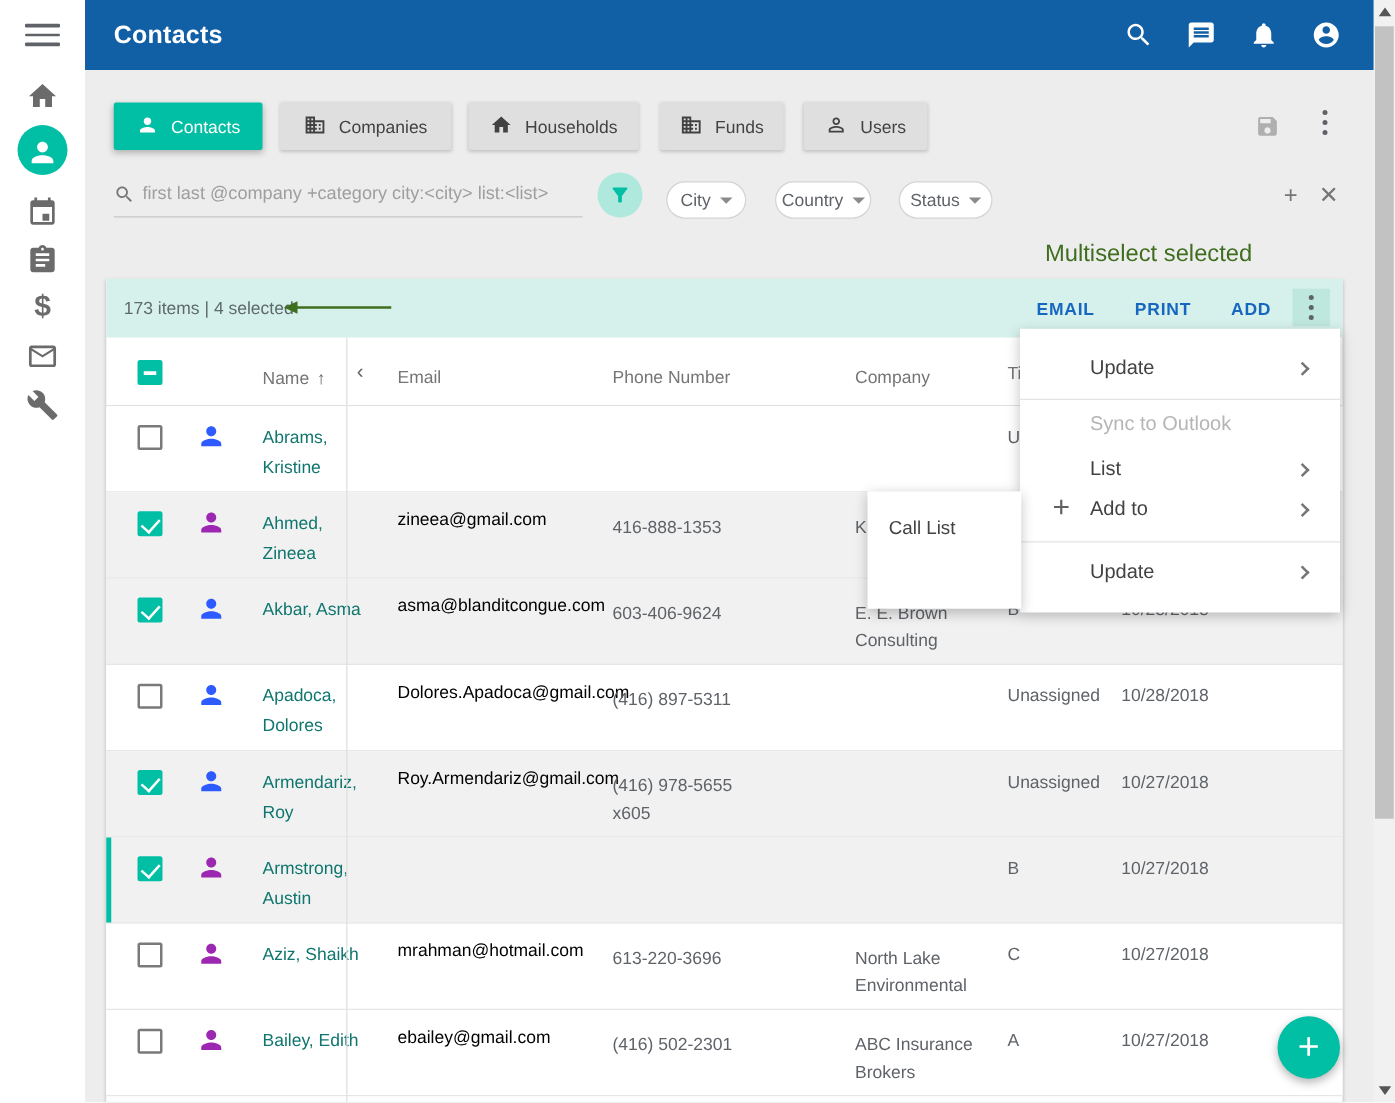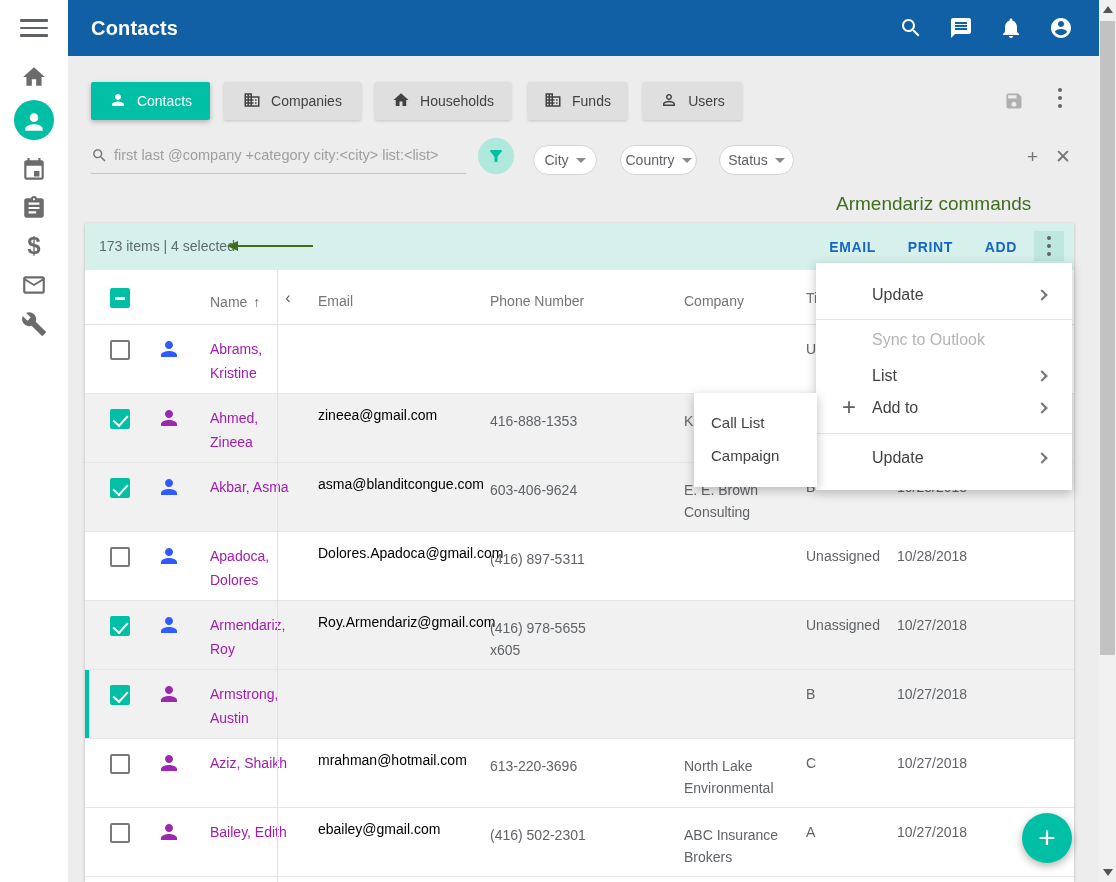--- a/index.html
+++ b/index.html
@@ -74,21 +74,21 @@
   .row { position:absolute; left:0; width:100%; height:69px; border-bottom:1px solid #E6E6E6; background:#fff; }
   .row.selected { background:#F1F1F1; }
   .row.focused::before { content:""; position:absolute; left:0; top:0; width:4px; height:100%; background:#00BFA5; }
   .cb { width:20px; height:20px; border-radius:2px; border:2px solid #7a7a7a; background:#fff; position:relative; padding:0; }
   .cb.checked, .cb.indeterminate { background:#00BFA5; border-color:#00BFA5; }
   .cb.checked::after { content:""; position:absolute; left:4px; top:1px; width:7px; height:12px;
                        border:solid #fff; border-width:0 2.5px 2.5px 0; transform:rotate(42deg); }
   .cb.indeterminate::after { content:""; position:absolute; left:3px; top:7px; width:10px; height:2.5px; background:#fff; }
   .avatar svg { width:24px; height:24px; }
   .av-blue { fill:#2E5BFF; } .av-purple { fill:#9C27B0; }
-  .name-link { color:#a21caf; font-size:14px; text-decoration:none; }
+  .name-link { color:#0f766e; font-size:14px; text-decoration:none; }
   .email-txt { color:#000000; font-size:14px; }
   .plain-txt { color:#5f6368; font-size:14px; }
   
   .menu { position:absolute; left:816px; top:263px; width:256px; background:#fff; z-index:50;
           box-shadow:0 3px 10px rgba(0,0,0,.25); padding:8px 0; }
   .menu-item { position:relative; padding-left:56px; font-size:16px; color:#424242; display:flex; align-items:center; }
   .mi-lg { height:48px; } .mi-md { height:40px; } .mi-sm { height:32px; }
   .menu-item.disabled { color:#B5B5B5; }
   .menu-div { height:1px; background:#E4E4E4; }
   .menu-div.gap { margin-top:9px; }
@@ -244,21 +244,21 @@
     </button>
     <button class="chip" style="left:651px;width:75px">
       <span>Status</span>
       <span class="caret"></span>
     </button>
 
     <button class="icon-btn plus-x" style="left:959px;top:92px">+</button>
     <button class="icon-btn plus-x" style="left:987px;top:92px">✕</button>
   </main>
 
-  <div class="annotation ann-multi">Armendariz commands</div>
+  <div class="annotation ann-multi">Multiselect selected</div>
   <div class="ann-line"></div>
   <div class="ann-head"></div>
 
   <section class="card">
     <div class="selbar">
       <span class="sel-summary">173 items | 4 selected</span>
       <div class="sel-actions">
         <button class="textbtn">EMAIL</button>
         <button class="textbtn">PRINT</button>
         <button class="textbtn">ADD</button>
@@ -409,21 +409,20 @@
     </div>
     <div class="menu-div gap"></div>
     <div class="menu-item mi-lg">
       <span>Update</span>
       <span class="chev"></span>
     </div>
   </div>
 
   <div class="submenu">
     <div class="submenu-item">Call List</div>
-    <div class="submenu-item">Campaign</div>
   </div>
 
   <button class="fab"><span>+</span></button>
 
   <div class="scrollbar">
     <div class="sb-up"></div>
     <div class="sb-thumb"></div>
     <div class="sb-down"></div>
   </div>
 

